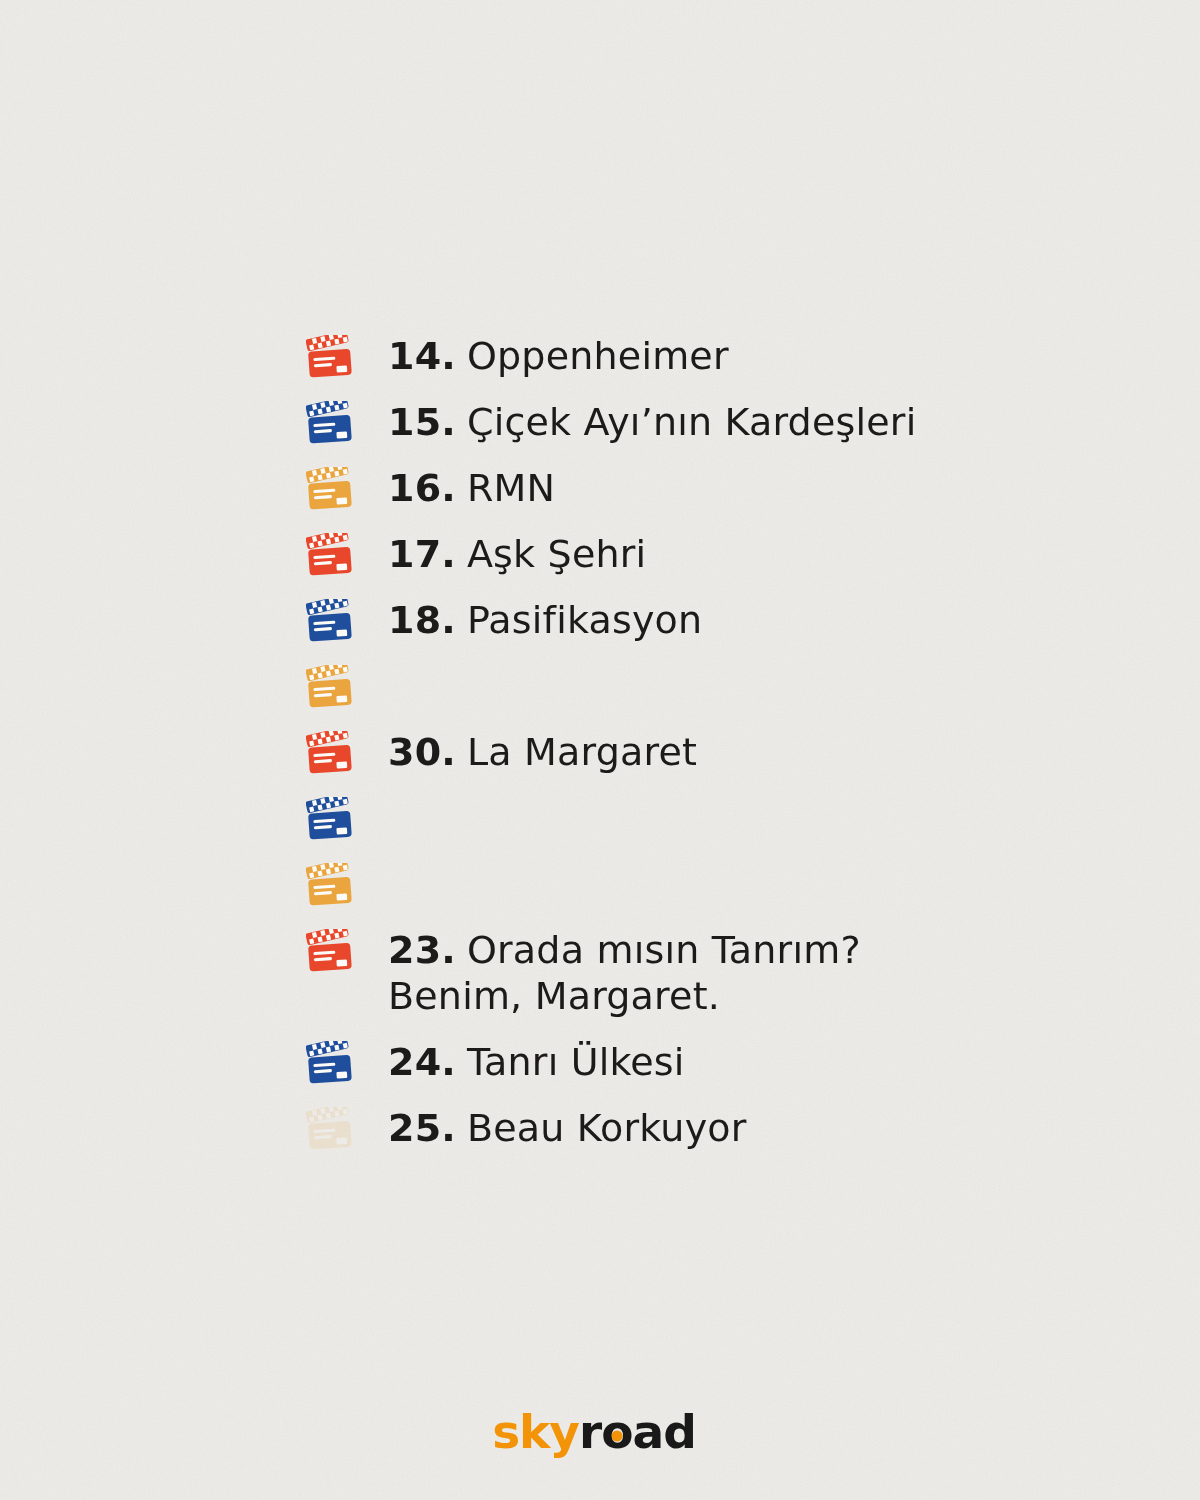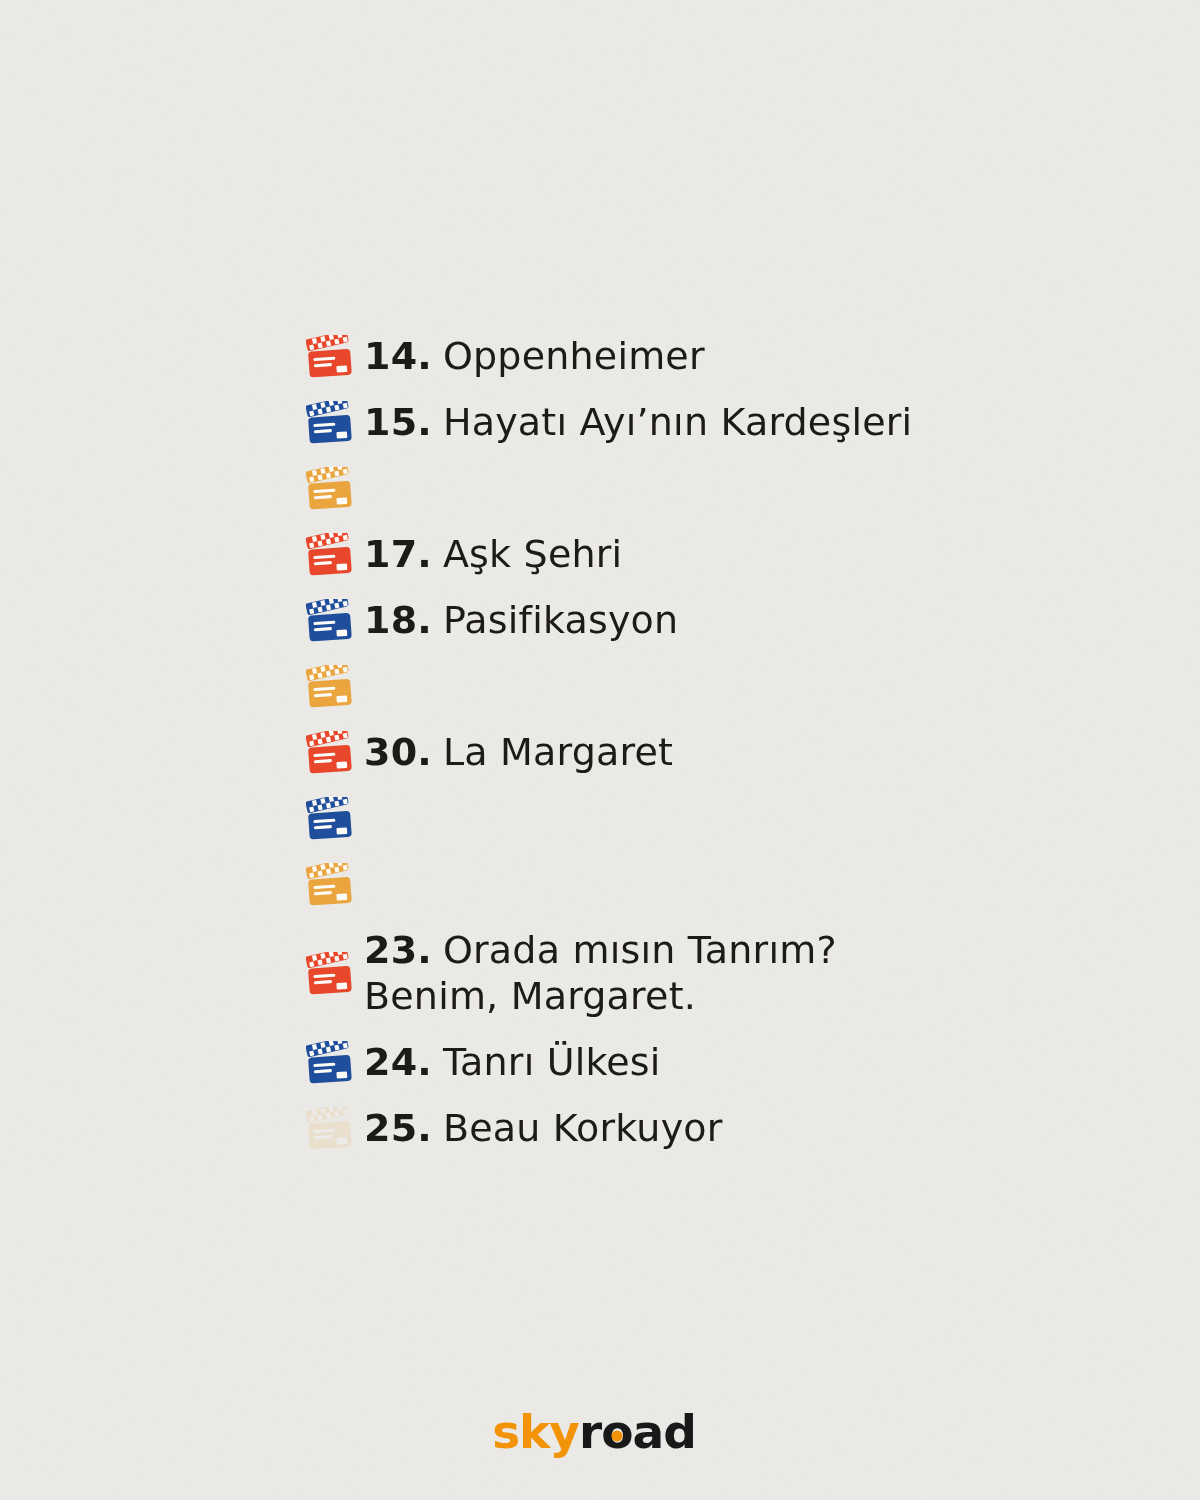--- a/index.html
+++ b/index.html
@@ -26,21 +26,22 @@
   .movie-list{
     position:absolute;
     left:306px;
     top:333px;
     display:flex;
     flex-direction:column;
     gap:20px;
   }
   .row{
     display:flex;
-    align-items:center;
+    align-items:flex-start;
+    gap:24px;
   }
   .icon{
     flex:0 0 auto;
     width:47px;
     height:44px;
     margin-top:2px;
     margin-right:11px;
   }
   .icon svg{display:block;width:100%;height:100%;}
   .icon.faded{opacity:0.14;}
@@ -141,21 +142,21 @@
             <rect x="31.6" y="9.6" width="4.4" height="5.2" fill="#fcfbf8"></rect>
             <rect x="40.6" y="9.6" width="4.4" height="5.2" fill="#fcfbf8"></rect>
           </g>
           <rect x="2" y="16" width="44" height="27" rx="4" fill="currentColor"></rect>
           <rect x="7" y="23" width="23" height="3.2" rx="1.6" fill="#fcfbf8"></rect>
           <rect x="7" y="29.4" width="19" height="3.2" rx="1.6" fill="#fcfbf8"></rect>
           <rect x="30.5" y="33" width="11" height="6.8" rx="1.2" fill="#fcfbf8"></rect>
         </g>
       </svg>
     </span>
-    <span class="text"><span class="num">15.</span><span class="title">Hayatı Ayı’nın Kardeşleri</span></span>
+    <span class="text"><span class="num">15.</span><span class="title">Çiçek Ayı’nın Kardeşleri</span></span>
   </div>
 
   <div class="row">
     <span class="icon" style="color: rgb(234, 165, 63);">
       <svg viewBox="0 0 48 46" aria-hidden="true">
         <g transform="rotate(-4 24 23)">
           <g transform="rotate(-9 3 16)">
             <rect x="2" y="3" width="44" height="12.5" rx="2.5" fill="currentColor"></rect>
             <rect x="9" y="3.6" width="4.4" height="5.4" fill="#fcfbf8"></rect>
             <rect x="18" y="3.6" width="4.4" height="5.4" fill="#fcfbf8"></rect>
@@ -167,20 +168,21 @@
             <rect x="31.6" y="9.6" width="4.4" height="5.2" fill="#fcfbf8"></rect>
             <rect x="40.6" y="9.6" width="4.4" height="5.2" fill="#fcfbf8"></rect>
           </g>
           <rect x="2" y="16" width="44" height="27" rx="4" fill="currentColor"></rect>
           <rect x="7" y="23" width="23" height="3.2" rx="1.6" fill="#fcfbf8"></rect>
           <rect x="7" y="29.4" width="19" height="3.2" rx="1.6" fill="#fcfbf8"></rect>
           <rect x="30.5" y="33" width="11" height="6.8" rx="1.2" fill="#fcfbf8"></rect>
         </g>
       </svg>
     </span>
+    <span class="text"><span class="num">16.</span><span class="title">RMN</span></span>
   </div>
 
   <div class="row">
     <span class="icon" style="color: rgb(232, 71, 43);">
       <svg viewBox="0 0 48 46" aria-hidden="true">
         <g transform="rotate(-4 24 23)">
           <g transform="rotate(-9 3 16)">
             <rect x="2" y="3" width="44" height="12.5" rx="2.5" fill="currentColor"></rect>
             <rect x="9" y="3.6" width="4.4" height="5.4" fill="#fcfbf8"></rect>
             <rect x="18" y="3.6" width="4.4" height="5.4" fill="#fcfbf8"></rect>

